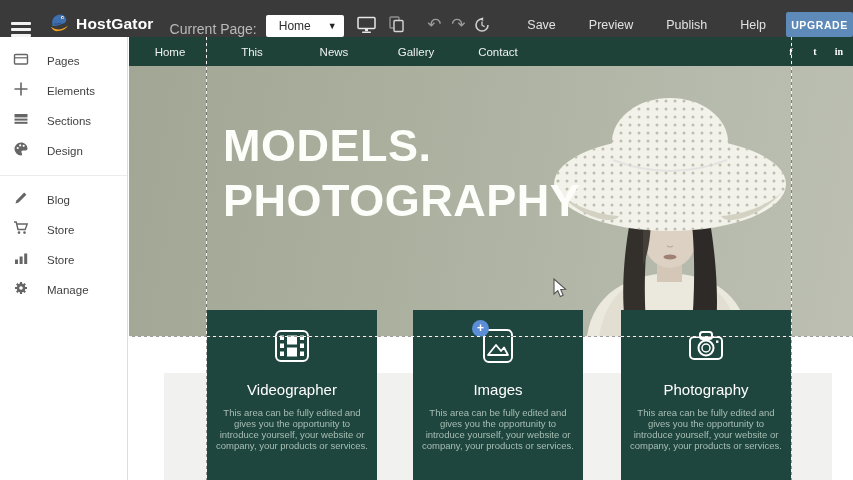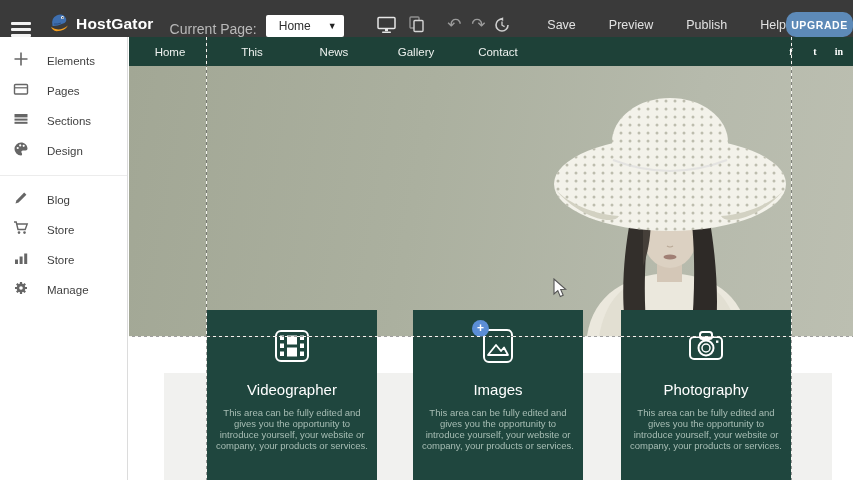--- a/index.html
+++ b/index.html
@@ -15,22 +15,22 @@
   .logo-text { color:#fff; font-size:15.5px; font-weight:bold; letter-spacing:.2px; }
   .cp-label { color:#b9b9b9; font-size:14px; margin-right:9px; white-space:nowrap; }
   .page-dd { width:78px; height:22px; background:#fff; border-radius:2px; display:flex;
              align-items:center; padding:0 7px 0 13px; cursor:pointer; }
   .page-dd .val { flex:1; font-size:12px; color:#2e2e2e; }
   .page-dd .caret { font-size:9px; color:#222; }
   .tb-icons { display:flex; align-items:center; margin-left:auto; }
   .tb-ic { display:flex; align-items:center; justify-content:center; width:24px; height:24px; cursor:pointer; }
   .tb-arrow { font-size:17px; color:#9b9b9b; line-height:1; }
   .tb-txt { color:#e2e2e2; font-size:12.5px; margin-left:33px; cursor:pointer; }
-  .upgrade { width:67px; height:25px; background:#5d8ab8; color:#fff;
-             border:none; border-radius:10px; font-size:10.5px; font-weight:bold;
+  .upgrade { margin-left:20px; width:67px; height:25px; background:#5d8ab8; color:#fff;
+             border:none; border-radius:2px; font-size:10.5px; font-weight:bold;
              letter-spacing:.6px; cursor:pointer; font-family:"Liberation Sans",sans-serif; }
 
   
   .sidebar { position:absolute; left:0; top:37px; width:128px; bottom:0; background:#fff;
              border-right:1px solid #dcdcdc; padding-top:9px; z-index:10; }
   .sb-item { height:30px; display:flex; align-items:center; padding-left:13px; gap:18px; cursor:pointer; }
   .sb-item .lbl { font-size:11.5px; color:#3f3f3f; }
   .sb-divider { height:1px; background:#ececec; margin:9px 0; }
 
   
@@ -125,30 +125,30 @@
     <span class="tb-txt">Preview</span>
     <span class="tb-txt">Publish</span>
     <span class="tb-txt">Help</span>
     <button class="upgrade">UPGRADE</button>
   </div>
 </div>
 
 <div class="sidebar">
   <div class="sb-item">
     <span><svg width="16" height="16" viewBox="0 0 16 16">
-          <path d="M8,1.5 V14.5 M1.5,8 H14.5" stroke="#666" stroke-width="1.6"></path>
-        </svg></span>
-    <span class="lbl">Elements</span>
-  </div>
-  <div class="sb-item">
-    <span><svg width="16" height="16" viewBox="0 0 16 16">
           <rect x="1.5" y="3.5" width="13" height="9.5" rx="1" fill="none" stroke="#666" stroke-width="1.4"></rect>
           <path d="M1.5,6.8 H14.5" stroke="#666" stroke-width="1.2"></path>
         </svg></span>
     <span class="lbl">Pages</span>
+  </div>
+  <div class="sb-item">
+    <span><svg width="16" height="16" viewBox="0 0 16 16">
+          <path d="M8,1.5 V14.5 M1.5,8 H14.5" stroke="#666" stroke-width="1.6"></path>
+        </svg></span>
+    <span class="lbl">Elements</span>
   </div>
   <div class="sb-item">
     <span><svg width="16" height="16" viewBox="0 0 16 16">
           <rect x="1.5" y="3" width="13" height="3.4" fill="#666"></rect>
           <rect x="1.5" y="7.6" width="13" height="2" fill="#666"></rect>
           <rect x="1.5" y="10.8" width="13" height="2" fill="#666"></rect>
         </svg></span>
     <span class="lbl">Sections</span>
   </div>
   <div class="sb-item">
@@ -233,20 +233,24 @@
         <path d="M124,150 L124,200 C130,185 132,165 132,152 Z" fill="#453f39"></path>
 
         <ellipse cx="151" cy="118" rx="116" ry="47" fill="#f3f2ea"></ellipse>
         <ellipse cx="151" cy="118" rx="116" ry="47" fill="url(#dots)"></ellipse>
         <path d="M35,122 C60,152 95,160 100,150 C70,148 45,134 35,122 Z" fill="#d2d1c2"></path>
         <path d="M267,122 C242,152 207,160 202,150 C232,148 257,134 267,122 Z" fill="#d2d1c2"></path>
         <ellipse cx="151" cy="76" rx="58" ry="44" fill="#f3f2ea"></ellipse>
         <ellipse cx="151" cy="76" rx="58" ry="44" fill="url(#dots)"></ellipse>
         <path d="M94,94 Q151,116 208,94" stroke="#ddd" stroke-width="2" fill="none" opacity=".7"></path>
       </svg>
+    </div>
+    <div class="hero-title">
+      <div>MODELS.</div>
+      <div>PHOTOGRAPHY</div>
     </div>
     <span class="cursor">
       <svg width="15" height="21" viewBox="0 0 15 21">
           <path d="M1,1 L1,16 L4.8,12.6 L7.3,18.6 L10.2,17.3 L7.7,11.5 L12.6,11.3 Z" fill="#fdfdfd" stroke="#555" stroke-width="1.1"></path>
         </svg>
     </span>
   </div>
 
   <div class="lower">
     <div class="grey-block"></div>

